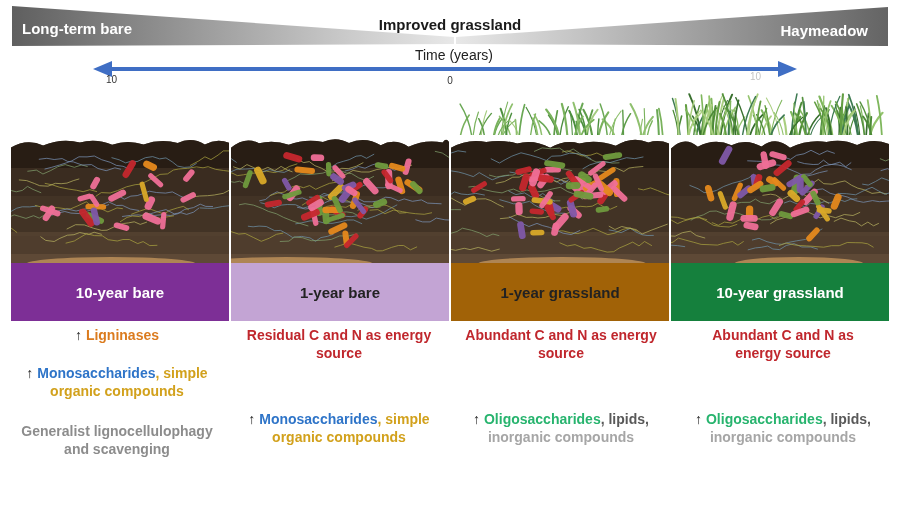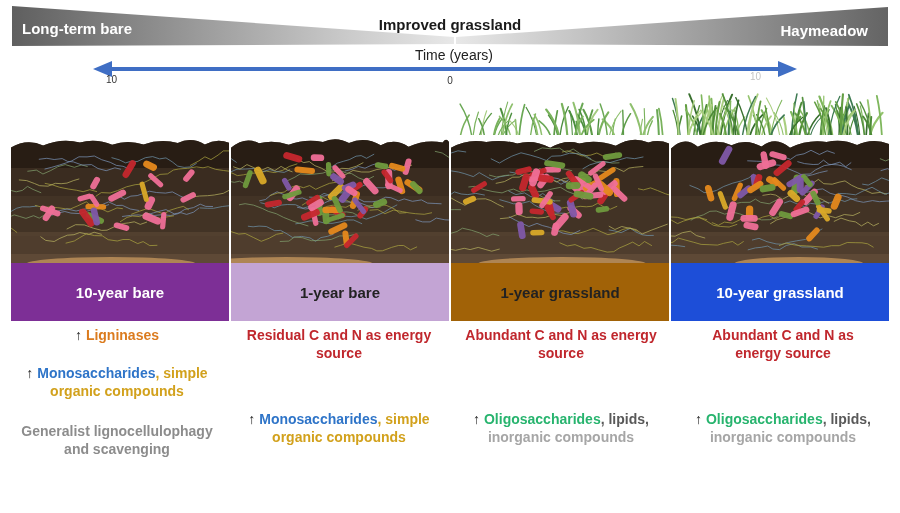--- a/index.html
+++ b/index.html
@@ -602,21 +602,21 @@
               <rect x="40.9" y="65.9" width="19.4" height="5.0" rx="2.5" fill="#d9a928" opacity="0.95" transform="rotate(70 50.6 68.4)"></rect>
               <rect x="116.6" y="76.8" width="19.0" height="6.2" rx="3.1" fill="#ef6f97" opacity="0.95" transform="rotate(160 126.1 79.9)"></rect>
               <rect x="97.0" y="49.5" width="17.2" height="5.1" rx="2.5" fill="#e5891c" opacity="0.95" transform="rotate(44 105.7 52.0)"></rect>
               <rect x="86.4" y="52.8" width="15.7" height="6.8" rx="3.4" fill="#6f9a3d" opacity="0.95" transform="rotate(170 94.3 56.2)"></rect>
               <rect x="98.5" y="32.8" width="20.9" height="6.6" rx="3.3" fill="#c5272d" opacity="0.95" transform="rotate(140 109.0 36.1)"></rect>
               <rect x="93.0" y="71.8" width="19.4" height="6.7" rx="3.3" fill="#ef6f97" opacity="0.95" transform="rotate(122 102.7 75.2)"></rect>
               <rect x="118.5" y="49.5" width="15.4" height="6.9" rx="3.4" fill="#8059a8" opacity="0.95" transform="rotate(90 126.2 53.0)"></rect>
             </g>
           </svg>
         </div>
-      <div class="band" style="background: #1d4ed8;">
+      <div class="band" style="background: #15803d;">
         <span style="color: rgb(255, 255, 255);">10-year grassland</span>
       </div>
     </div>
   </div>
 
   <div class="txt">
 
     <div class="txt-col">
       <div class="row r-enzyme">
         <span class="arrow-glyph">↑</span>

